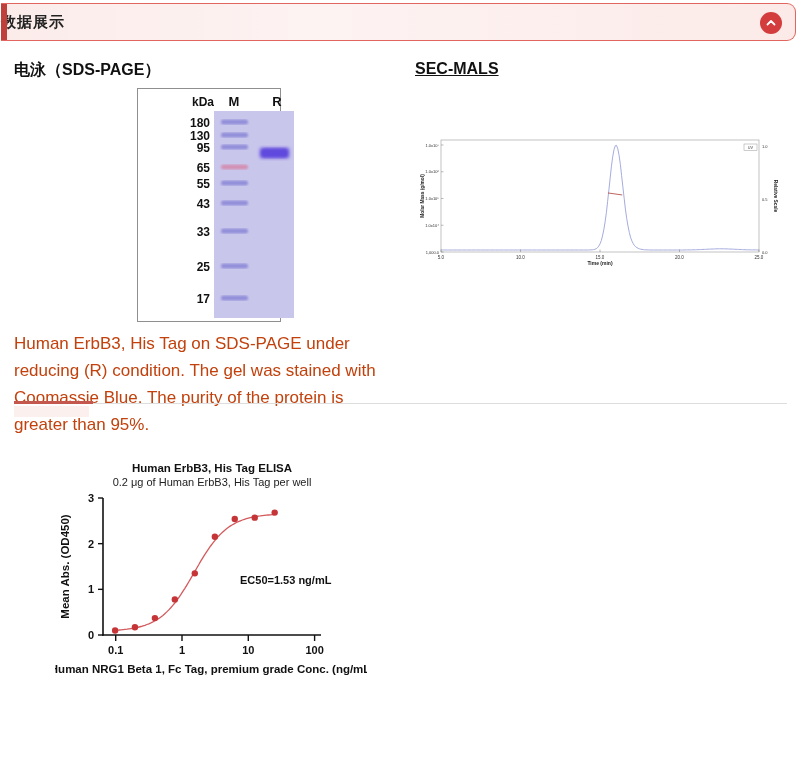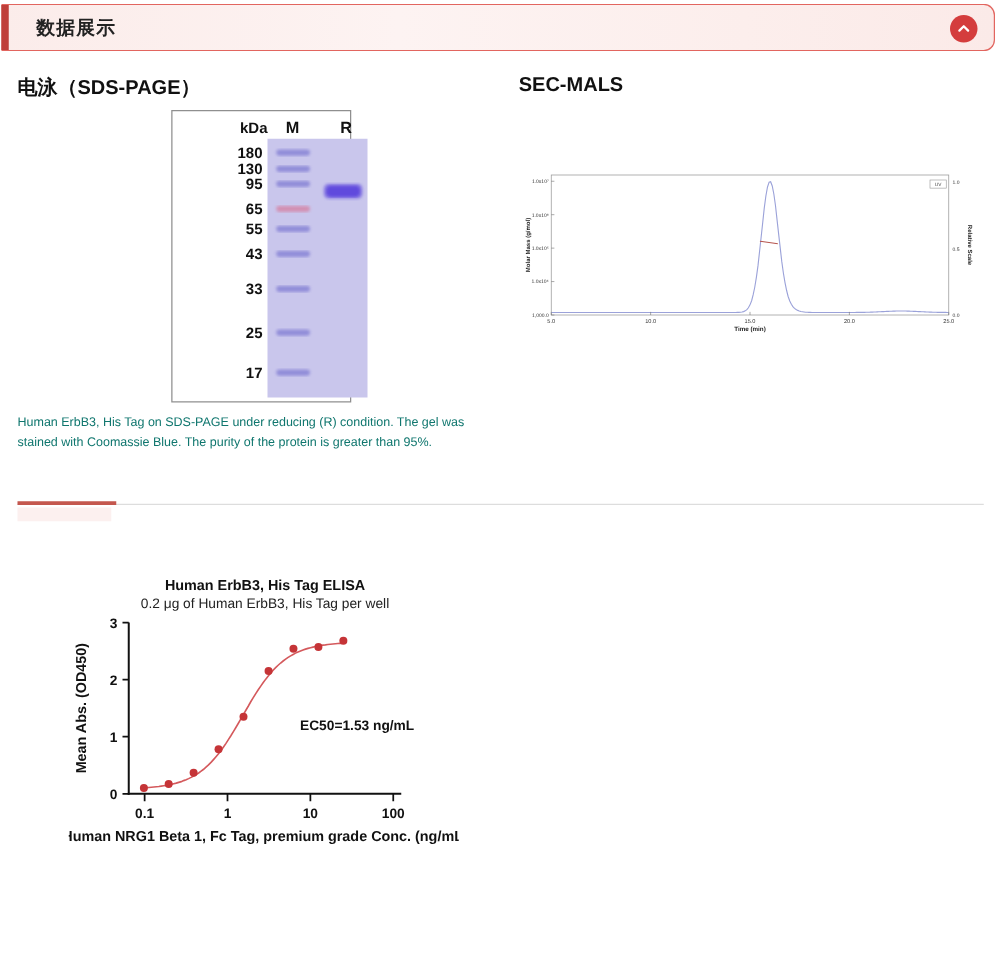--- a/index.html
+++ b/index.html
@@ -7,35 +7,35 @@
   #page { position:relative; width:800px; height:770px; background:#fff; overflow:hidden; }
 
   
   .hdr {
     position:absolute; left:1px; top:3px; width:795px; height:38px;
     border:1px solid #e2655f; border-left:none; border-radius:0 9px 9px 0;
     background:linear-gradient(90deg,#fbecea,#fdf3f2 40%,#fceeec 75%,#fbeae8);
     display:flex; align-items:center;
   }
   .hdr-accent { position:absolute; left:0; top:0; width:6px; height:100%; background:#bf3f3a; }
-  .hdr-title { margin-left:28px; font-size:15px; font-weight:bold; color:#222; letter-spacing:1px; }
+  .hdr-title { font-size:15px; font-weight:bold; color:#222; letter-spacing:1px; }
   .hdr-btn {
     position:absolute; right:13px; top:8px; width:22px; height:22px; border-radius:50%;
     background:#d43d3d; border:none; cursor:pointer; display:flex; align-items:center; justify-content:center;
   }
 
   
   .sec-h { position:absolute; font-size:16px; font-weight:bold; color:#111; }
 
   
   .gel-panel { position:absolute; left:137px; top:88px; width:144px; height:234px;
     background:#fff; border:1px solid #8f8f8f;padding-left:43px; }
 
   
-  .cap { position:absolute; font-size:10px; color:#0f766e; line-height:1.58; }
+  .cap { position:absolute; font-size:17px; color:#c2410c; line-height:1.58; }
 
   
   .divider { position:absolute; left:14px; top:403px; width:773px; height:1px; background:#ddd; }
   .divider-red { position:absolute; left:14px; top:401px; width:79px; height:3px; background:#c4574e; }
   .divider-ghost { position:absolute; left:14px; top:406px; width:75px; height:11px; background:#fcf0ef; }
 
   svg text { font-family:"Liberation Sans","DejaVu Sans",sans-serif; }
 </style>
 </head>
 <body>
@@ -84,21 +84,21 @@
         <text x="29" y="181.5" font-size="12" font-weight="600" fill="#111" text-anchor="end">25</text>
         <rect x="40" y="174.5" width="27" height="5" rx="2.5" fill="#8884d6" opacity="0.85" filter="url(#bandblur)"></rect>
         <text x="29" y="213.5" font-size="12" font-weight="600" fill="#111" text-anchor="end">17</text>
         <rect x="40" y="206.5" width="27" height="5" rx="2.5" fill="#8884d6" opacity="0.85" filter="url(#bandblur)"></rect>
         <rect x="78" y="58" width="31" height="12" rx="4" fill="#5b45dd" opacity="0.55" filter="url(#bandblur2)"></rect>
         <rect x="80" y="59.5" width="27" height="9" rx="3.5" fill="#5b45dd" opacity="0.9" filter="url(#bandblur)"></rect>
       </svg>
   </div>
   <p class="cap" style="left:14px; top:331px; width:378px;">Human ErbB3, His Tag on SDS-PAGE under reducing (R) condition. The gel was stained with Coomassie Blue. The purity of the protein is greater than 95%.</p>
 
-  <h2 class="sec-h" style="left:415px; top:60px;">SEC-MALS</h2>
+  <h2 class="sec-h" style="left:415px; top:60px;text-decoration:underline;">SEC-MALS</h2>
   <svg id="sec-svg" style="position:absolute; left:417px; top:133px;" width="364" height="142" viewBox="0 0 364 142">
       <rect x="24" y="7" width="318" height="112" fill="#fff" stroke="#999" stroke-width="0.6"></rect>
       <path d="M24.0,117.0L25.3,117.0L26.5,117.0L27.8,117.0L29.1,117.0L30.4,117.0L31.6,117.0L32.9,117.0L34.2,117.0L35.4,117.0L36.7,117.0L38.0,117.0L39.3,117.0L40.5,117.0L41.8,117.0L43.1,117.0L44.4,117.0L45.6,117.0L46.9,117.0L48.2,117.0L49.4,117.0L50.7,117.0L52.0,117.0L53.3,117.0L54.5,117.0L55.8,117.0L57.1,117.0L58.3,117.0L59.6,117.0L60.9,117.0L62.2,117.0L63.4,117.0L64.7,117.0L66.0,117.0L67.2,117.0L68.5,117.0L69.8,117.0L71.1,117.0L72.3,117.0L73.6,117.0L74.9,117.0L76.2,117.0L77.4,117.0L78.7,117.0L80.0,117.0L81.2,117.0L82.5,117.0L83.8,117.0L85.1,117.0L86.3,117.0L87.6,117.0L88.9,117.0L90.1,117.0L91.4,117.0L92.7,117.0L94.0,117.0L95.2,117.0L96.5,117.0L97.8,117.0L99.0,117.0L100.3,117.0L101.6,117.0L102.9,117.0L104.1,117.0L105.4,117.0L106.7,117.0L108.0,117.0L109.2,117.0L110.5,117.0L111.8,117.0L113.0,117.0L114.3,117.0L115.6,117.0L116.9,117.0L118.1,117.0L119.4,117.0L120.7,117.0L121.9,117.0L123.2,117.0L124.5,117.0L125.8,117.0L127.0,117.0L128.3,117.0L129.6,117.0L130.8,117.0L132.1,117.0L133.4,117.0L134.7,117.0L135.9,117.0L137.2,117.0L138.5,117.0L139.8,117.0L141.0,117.0L142.3,117.0L143.6,117.0L144.8,117.0L146.1,117.0L147.4,117.0L148.7,117.0L149.9,117.0L151.2,117.0L152.5,117.0L153.7,117.0L155.0,117.0L156.3,117.0L157.6,117.0L158.8,117.0L160.1,117.0L161.4,117.0L162.6,117.0L163.9,117.0L165.2,117.0L166.5,117.0L167.7,117.0L169.0,117.0L170.3,117.0L171.6,117.0L172.8,116.9L174.1,116.9L175.4,116.8L176.6,116.6L177.9,116.3L179.2,115.7L180.5,114.7L181.7,113.2L183.0,110.9L184.3,107.6L185.5,102.9L186.8,96.8L188.1,88.9L189.4,79.5L190.6,68.6L191.9,56.8L193.2,44.8L194.4,33.5L195.7,23.8L197.0,16.6L198.3,12.7L199.5,12.4L200.8,15.8L202.1,22.4L203.4,31.6L204.6,42.5L205.9,54.1L207.2,65.5L208.4,76.1L209.7,85.4L211.0,93.1L212.3,99.4L213.5,104.2L214.8,107.8L216.1,110.4L217.3,112.3L218.6,113.7L219.9,114.6L221.2,115.3L222.4,115.8L223.7,116.2L225.0,116.4L226.2,116.6L227.5,116.8L228.8,116.8L230.1,116.9L231.3,116.9L232.6,117.0L233.9,117.0L235.2,117.0L236.4,117.0L237.7,117.0L239.0,117.0L240.2,117.0L241.5,117.0L242.8,117.0L244.1,117.0L245.3,117.0L246.6,117.0L247.9,117.0L249.1,117.0L250.4,117.0L251.7,117.0L253.0,117.0L254.2,117.0L255.5,117.0L256.8,117.0L258.0,117.0L259.3,117.0L260.6,117.0L261.9,117.0L263.1,117.0L264.4,117.0L265.7,117.0L267.0,117.0L268.2,116.9L269.5,116.9L270.8,116.9L272.0,116.9L273.3,116.9L274.6,116.9L275.9,116.8L277.1,116.8L278.4,116.8L279.7,116.7L280.9,116.7L282.2,116.6L283.5,116.6L284.8,116.5L286.0,116.4L287.3,116.4L288.6,116.3L289.8,116.3L291.1,116.2L292.4,116.1L293.7,116.1L294.9,116.0L296.2,116.0L297.5,115.9L298.8,115.9L300.0,115.8L301.3,115.8L302.6,115.8L303.8,115.8L305.1,115.8L306.4,115.8L307.7,115.8L308.9,115.9L310.2,115.9L311.5,116.0L312.7,116.0L314.0,116.1L315.3,116.1L316.6,116.2L317.8,116.3L319.1,116.3L320.4,116.4L321.6,116.4L322.9,116.5L324.2,116.6L325.5,116.6L326.7,116.7L328.0,116.7L329.3,116.8L330.6,116.8L331.8,116.8L333.1,116.9L334.4,116.9L335.6,116.9L336.9,116.9L338.2,116.9L339.5,116.9L340.7,117.0L342.0,117.0" fill="none" stroke="#9ba2d9" stroke-width="0.9"></path>
       <line x1="190.95" y1="59.96" x2="205.25999999999996" y2="61.96" stroke="#b5534d" stroke-width="0.9"></line>
       <line x1="24" y1="119" x2="24" y2="116.5" stroke="#777" stroke-width="0.5"></line>
       <text x="24" y="125.5" font-size="4.5" fill="#333" text-anchor="middle">5.0</text>
       <line x1="103.5" y1="119" x2="103.5" y2="116.5" stroke="#777" stroke-width="0.5"></line>
       <text x="103.5" y="125.5" font-size="4.5" fill="#333" text-anchor="middle">10.0</text>
       <line x1="183" y1="119" x2="183" y2="116.5" stroke="#777" stroke-width="0.5"></line>
       <text x="183" y="125.5" font-size="4.5" fill="#333" text-anchor="middle">15.0</text>

